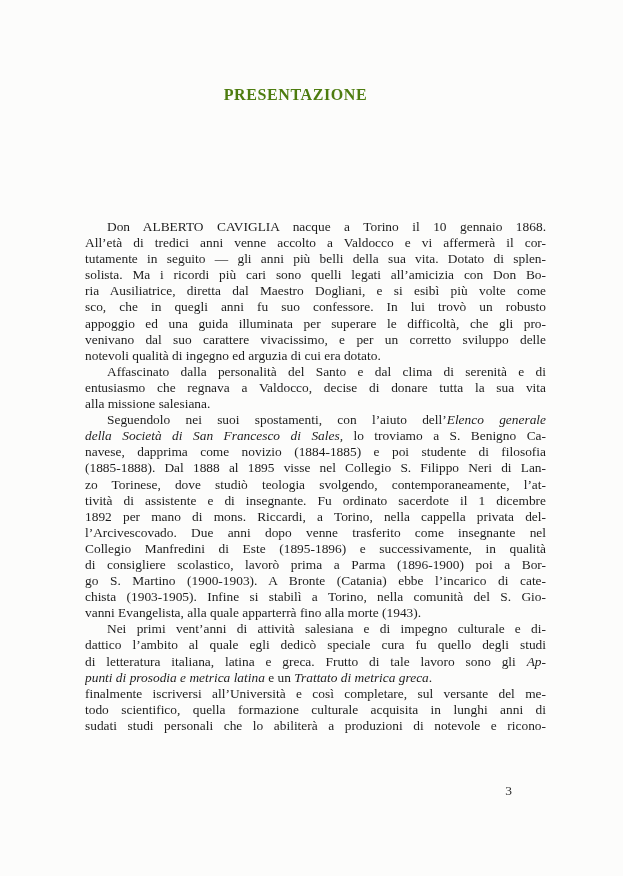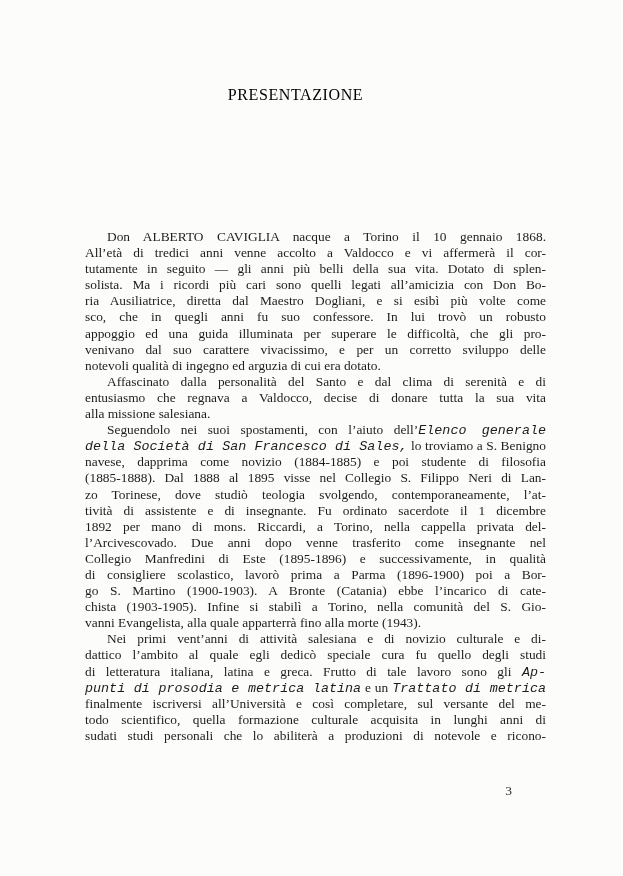--- a/index.html
+++ b/index.html
@@ -18,49 +18,48 @@
     color: #1d1d1d;
   }
   .title {
     position: absolute;
     top: 86px;
     left: 65px;
     width: 461px;
     margin: 0;
     text-align: center;
     font-size: 16px;
-    font-weight: normal;
+    font-weight: bold;
     letter-spacing: 0.6px;
-    color: #000000;
+    color: #4d7c0f;
     font-family: "Liberation Serif", "DejaVu Serif", serif;
   }
   .body-block {
     position: absolute;
-    top: 229px;
+    top: 219px;
     left: 85px;
     width: 461px;
     font-size: 13.4px;
   }
   .line {
     height: 16.1px;
     line-height: 16.1px;
     text-align: justify;
     text-align-last: justify;
     overflow: hidden;
     white-space: normal;
   }
   .line.indent {
     text-indent: 22px;
   }
   .line.para-end {
     text-align-last: left;
   }
   .line i {
     font-style: italic;
-    font-family: Liberation Mono, monospace;
   }
   .pagenum {
     position: absolute;
     top: 783px;
     left: 85px;
     width: 427px;
     text-align: right;
     font-size: 13.5px;
     color: #2a2a2a;
   }
@@ -89,21 +88,21 @@
       <div class="line">(1885-1888). Dal 1888 al 1895 visse nel Collegio S. Filippo Neri di Lan-</div>
       <div class="line">zo Torinese, dove studiò teologia svolgendo, contemporaneamente, l’at-</div>
       <div class="line">tività di assistente e di insegnante. Fu ordinato sacerdote il 1 dicembre</div>
       <div class="line">1892 per mano di mons. Riccardi, a Torino, nella cappella privata del-</div>
       <div class="line">l’Arcivescovado. Due anni dopo venne trasferito come insegnante nel</div>
       <div class="line">Collegio Manfredini di Este (1895-1896) e successivamente, in qualità</div>
       <div class="line">di consigliere scolastico, lavorò prima a Parma (1896-1900) poi a Bor-</div>
       <div class="line">go S. Martino (1900-1903). A Bronte (Catania) ebbe l’incarico di cate-</div>
       <div class="line">chista (1903-1905). Infine si stabilì a Torino, nella comunità del S. Gio-</div>
       <div class="line para-end">vanni Evangelista, alla quale apparterrà fino alla morte (1943).</div>
-      <div class="line indent">Nei primi vent’anni di attività salesiana e di novizio culturale e di-</div>
+      <div class="line indent">Nei primi vent’anni di attività salesiana e di impegno culturale e di-</div>
       <div class="line">dattico l’ambito al quale egli dedicò speciale cura fu quello degli studi</div>
       <div class="line">di letteratura italiana, latina e greca. Frutto di tale lavoro sono gli <i>Ap-</i></div>
       <div class="line para-end"><i>punti di prosodia e metrica latina</i> e un <i>Trattato di metrica greca</i>.</div>
       <div class="line">finalmente iscriversi all’Università e così completare, sul versante del me-</div>
       <div class="line">todo scientifico, quella formazione culturale acquisita in lunghi anni di</div>
       <div class="line">sudati studi personali che lo abiliterà a produzioni di notevole e ricono-</div>
     </div>
   <div class="pagenum">3</div>
 </div>
 

